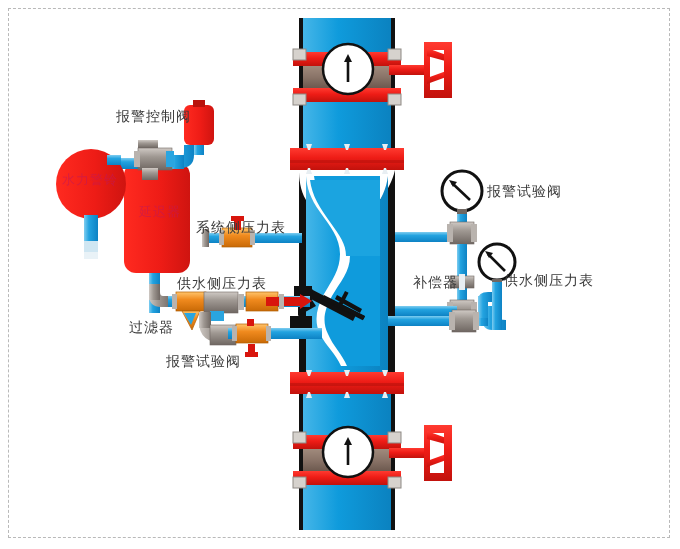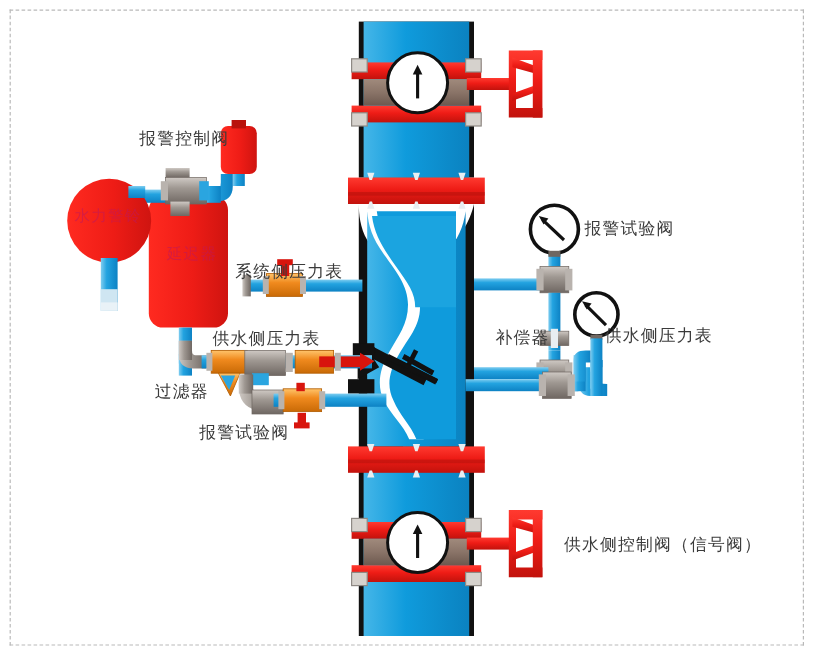--- a/index.html
+++ b/index.html
@@ -314,18 +314,17 @@
   </svg>
 
   <div class="lbl" style="left:116px;top:110px;">报警控制阀</div>
   <div class="lbl" style="left:487px;top:185px;">报警试验阀</div>
   <div class="lbl" style="left:504px;top:274px;">供水侧压力表</div>
   <div class="lbl" style="left:196px;top:221px;">系统侧压力表</div>
   <div class="lbl" style="left:413px;top:276px;font-family:Liberation Mono, monospace;">补偿器</div>
   <div class="lbl" style="left:177px;top:277px;">供水侧压力表</div>
   <div class="lbl" style="left:129px;top:321px;">过滤器</div>
   <div class="lbl" style="left:166px;top:355px;">报警试验阀</div>
-  <div class="lbl" style="left:470px;top:448px;">供水侧控制阀（信号阀）</div>
 
   <div class="lbl-in" style="left:62px;top:173px;">水力警铃</div>
   <div class="lbl-in" style="left:139px;top:205px;">延迟器</div>
 
 </div>
 
 </body></html>

